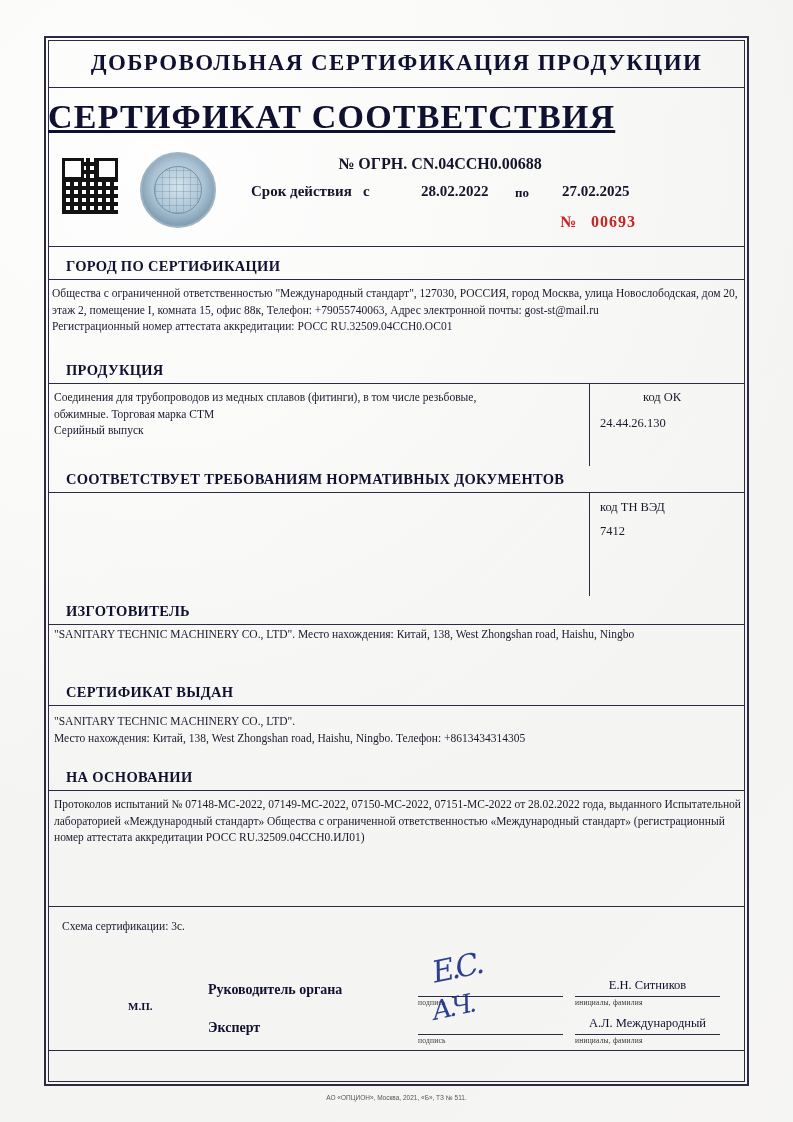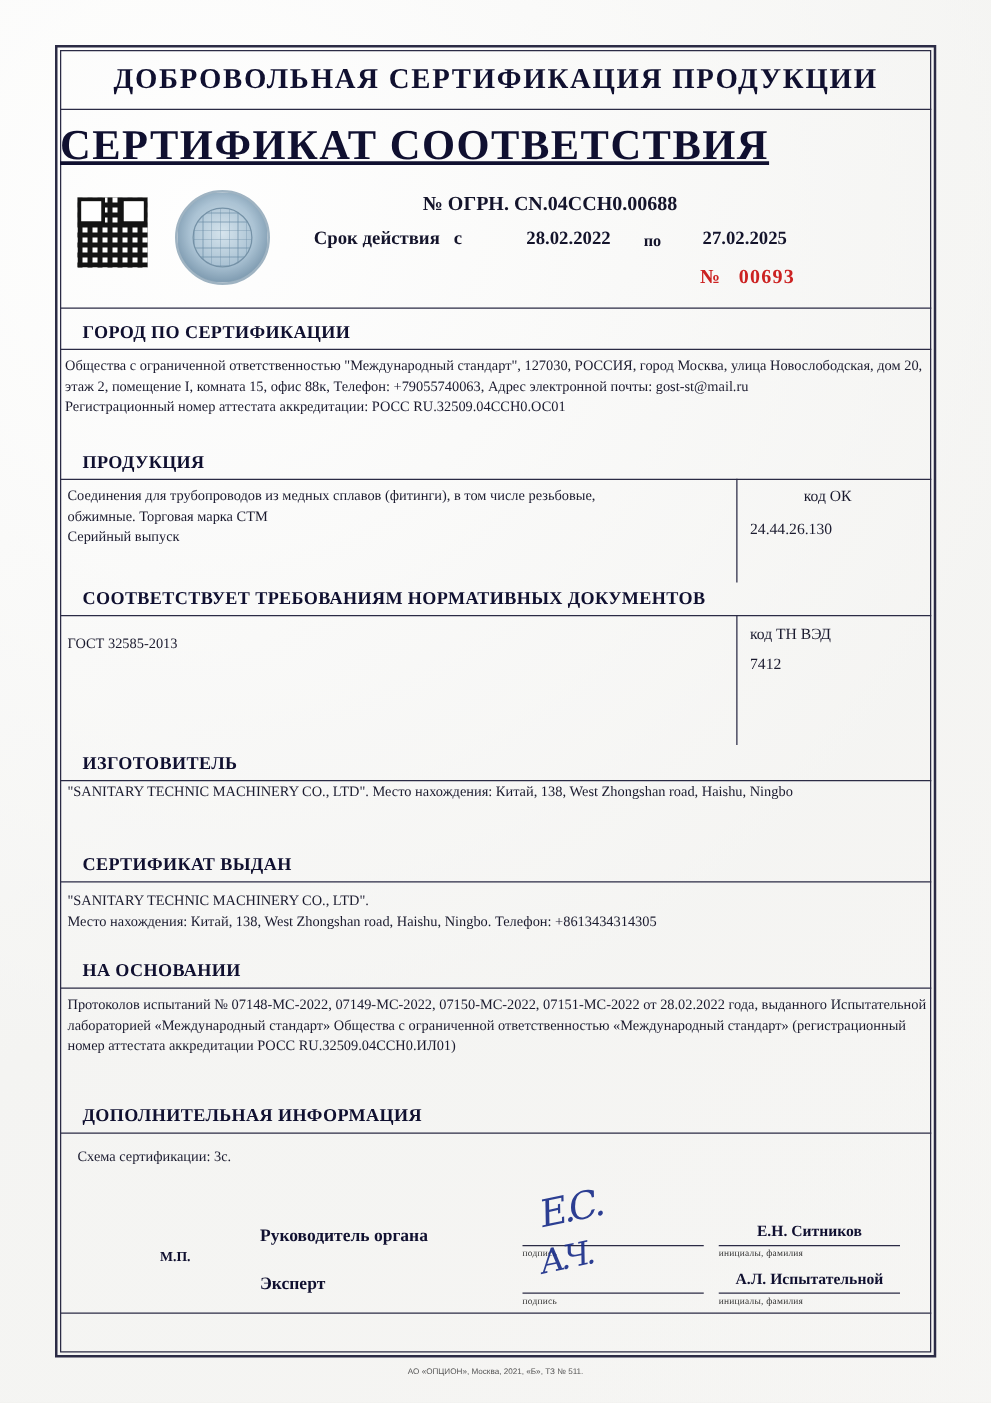--- a/index.html
+++ b/index.html
@@ -205,21 +205,20 @@
     font-size: 7.5px;
     color: #333;
     text-align: left;
     letter-spacing: 0.2px;
   }
   .sig-name {
     position: absolute;
     font-size: 12.5px;
     color: #101030;
     text-align: center;
-    font-weight: bold;
   }
   .signature-ink {
     position: absolute;
     font-family: "DejaVu Serif", serif;
     color: #1b2f8a;
     font-style: italic;
     font-size: 30px;
     transform: rotate(-12deg);
     opacity: 0.92;
     letter-spacing: -4px;
@@ -344,56 +343,54 @@
   <div class="rule" style="left:48px; top:383px; width:697px;"></div>
   <div class="body-text" style="left: 54px; top: 389px; width: 530px; white-space: pre-line;">Соединения для трубопроводов из медных сплавов (фитинги), в том числе резьбовые,
 обжимные. Торговая марка CTM
 Серийный выпуск</div>
   <div class="code-box" style="left:589px; top:383px; width:156px; height:83px; border-top:none;"></div>
   <div class="code-label" style="left:600px; top:390px;margin-left:43px;">код ОК</div>
   <div class="code-value" style="left:600px; top:416px;">24.44.26.130</div>
 
   <div class="section-title" style="left:66px; top:471px;">СООТВЕТСТВУЕТ ТРЕБОВАНИЯМ НОРМАТИВНЫХ ДОКУМЕНТОВ</div>
   <div class="rule" style="left:48px; top:492px; width:697px;"></div>
-  <div class="body-text" style="left: 54px; top: 507px; width: 520px; white-space: pre-line;">ГОСТ  32585-2013</div>
   <div class="code-box" style="left:589px; top:492px; width:156px; height:104px; border-top:none;"></div>
   <div class="code-label" style="left:600px; top:500px;">код ТН ВЭД</div>
   <div class="code-value" style="left:600px; top:524px;">7412</div>
 
   <div class="section-title" style="left:66px; top:603px;">ИЗГОТОВИТЕЛЬ</div>
   <div class="rule" style="left:48px; top:624px; width:697px;"></div>
   <div class="body-text" style="left: 54px; top: 626px; width: 690px; white-space: pre-line;">"SANITARY TECHNIC MACHINERY CO., LTD". Место нахождения: Китай, 138, West Zhongshan road, Haishu, Ningbo</div>
 
   <div class="section-title" style="left:66px; top:684px;">СЕРТИФИКАТ ВЫДАН</div>
   <div class="rule" style="left:48px; top:705px; width:697px;"></div>
   <div class="body-text" style="left: 54px; top: 713px; width: 690px; white-space: pre-line;">"SANITARY TECHNIC MACHINERY CO., LTD".
 Место нахождения: Китай, 138, West Zhongshan road, Haishu, Ningbo. Телефон: +8613434314305</div>
 
   <div class="section-title" style="left:66px; top:769px;">НА ОСНОВАНИИ</div>
   <div class="rule" style="left:48px; top:790px; width:697px;"></div>
   <div class="body-text" style="left: 54px; top: 796px; width: 690px; white-space: pre-line;">Протоколов испытаний № 07148-МС-2022, 07149-МС-2022, 07150-МС-2022, 07151-МС-2022 от 28.02.2022 года, выданного Испытательной лабораторией «Международный стандарт» Общества с ограниченной ответственностью «Международный стандарт» (регистрационный номер аттестата аккредитации РОСС RU.32509.04ССН0.ИЛ01)</div>
 
-  <div class="section-title" style="left:66px; top:885px;">ДОПОЛНИТЕЛЬНАЯ ИНФОРМАЦИЯ</div>
   <div class="rule" style="left:48px; top:906px; width:697px;"></div>
   <div class="body-text" style="left: 62px; top: 918px; width: 400px; white-space: pre-line;">Схема сертификации: 3с.</div>
 
 
   <div class="sig-role" style="left:208px; top:982px;">Руководитель органа</div>
   <div class="sig-line" style="left:418px; top:996px; width:145px;"></div>
   <div class="sig-caption" style="left:418px; top:998px; width:145px;">подпись</div>
   <div class="sig-line" style="left:575px; top:996px; width:145px;"></div>
   <div class="sig-name" style="left:575px; top:978px; width:145px;">Е.Н. Ситников</div>
   <div class="sig-caption" style="left:575px; top:998px; width:145px;">инициалы, фамилия</div>
   <div class="signature-ink" style="left:432px; top:950px;">Е.С.</div>
 
   <div class="sig-role" style="left:208px; top:1020px;">Эксперт</div>
   <div class="sig-line" style="left:418px; top:1034px; width:145px;"></div>
   <div class="sig-caption" style="left:418px; top:1036px; width:145px;">подпись</div>
   <div class="sig-line" style="left:575px; top:1034px; width:145px;"></div>
-  <div class="sig-name" style="left:575px; top:1016px; width:145px;">А.Л. Испытательной</div>
+  <div class="sig-name" style="left:575px; top:1016px; width:145px;">А.Л. Международный</div>
   <div class="sig-caption" style="left:575px; top:1036px; width:145px;">инициалы, фамилия</div>
   <div class="signature-ink" style="left:432px; top:992px; font-size:26px;">А.Ч.</div>
 
   <div class="mp" style="left:128px; top:1000px;">М.П.</div>
 
   <div class="rule" style="left:48px; top:1050px; width:697px;"></div>
   <div class="printinfo">АО «ОПЦИОН», Москва, 2021, «Б», ТЗ № 511.</div>
 
 </div>
 

